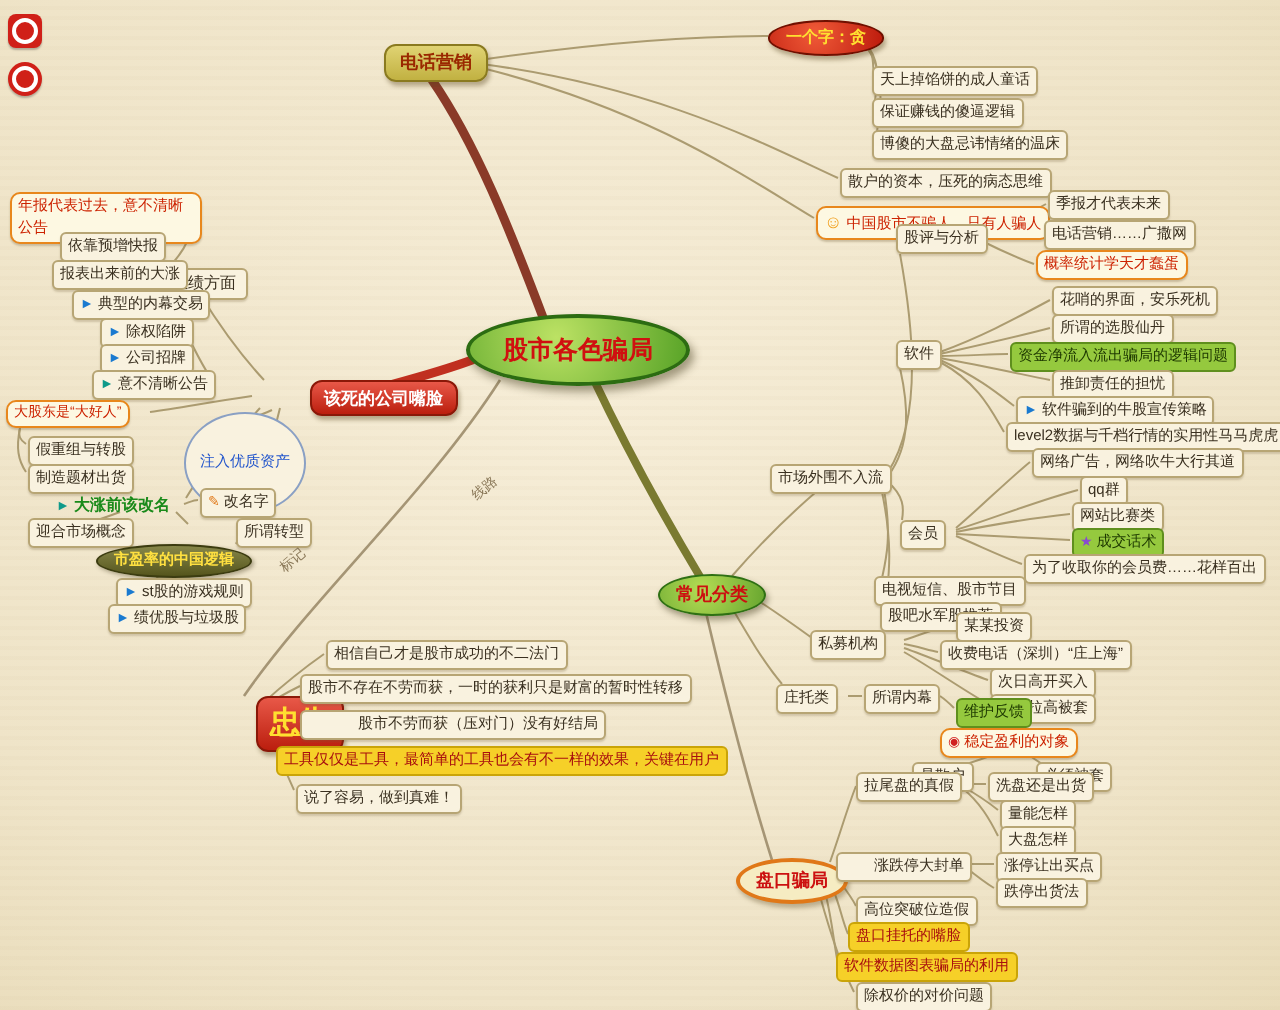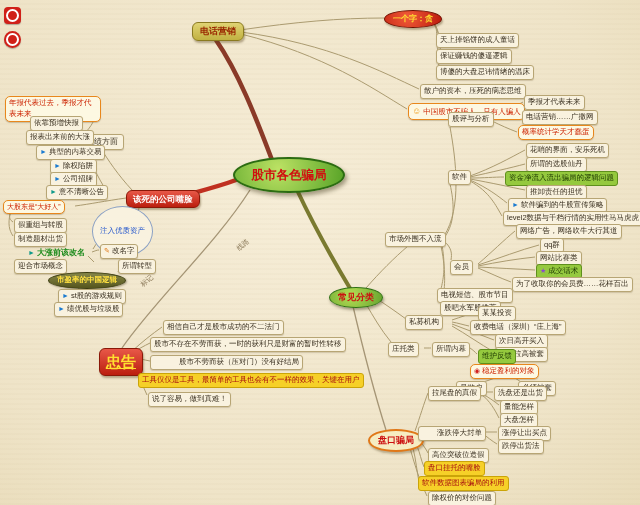--- a/index.html
+++ b/index.html
@@ -12,21 +12,21 @@
   .n{position:absolute;z-index:2;white-space:nowrap;font-size:7.5px;line-height:1.45;color:#3a3020;}
   .leaf{background:#f9f2df;border:1px solid #b7a574;border-radius:3px;padding:1px 3px;
     box-shadow:0 1px 1px rgba(110,90,50,.25);}
   .callout-orange{background:#fdf8e2;border:1.5px solid #e8871c;border-radius:5px;padding:1px 3px;
     color:#cc2200;box-shadow:0 1px 1px rgba(110,90,50,.3);}
   .green-hl{background:#95c93e;border:1px solid #5f8f1d;border-radius:3px;padding:1px 3px;color:#1d3800;}
   .yellow-hl{background:#f6d028;border:1px solid #caa408;border-radius:3px;padding:1px 3px;color:#a80f0f;}
   .branch-olive{background:linear-gradient(#e0d373,#c1b141);border:1px solid #8a7a20;border-radius:6px;
     padding:2px 7px;color:#9a2800;font-weight:bold;font-size:9px;box-shadow:1px 2px 2px rgba(90,70,30,.4);}
   .branch-red{background:linear-gradient(#e85848,#bb1e0e);border:1px solid #8a1808;border-radius:6px;
-    padding:2px 6px;color:#fff;font-weight:bold;font-size:8.5px;box-shadow:1px 2px 2px rgba(90,70,30,.4);}
+    padding:2px 6px;color:#fff;font-weight:bold;font-size:8.5px;box-shadow:1px 2px 2px rgba(90,70,30,.4);margin-left:29px;}
   .branch-red.ty{color:#ffe030;font-size:15px;text-decoration:underline;}
   .red-oval{background:radial-gradient(circle at 40% 35%, #f05a38, #bc1a0c);border:1.5px solid #701000;
     border-radius:50%;padding:2px 8px;color:#ffe030;font-weight:bold;font-size:8px;box-shadow:1px 2px 2px rgba(90,70,30,.4);}
   .oval-green{background:radial-gradient(circle at 40% 35%, #b4dc54, #65a42e);border:1.5px solid #2f7014;
     border-radius:50%;padding:3px 8px;color:#cc1010;font-weight:bold;font-size:9px;box-shadow:1px 2px 3px rgba(60,50,20,.45);}
   .center-oval{width:108px;height:32px;display:flex;align-items:center;justify-content:center;
     background:radial-gradient(circle at 40% 30%, #bce264, #56a226);border:2px solid #2c6c12;border-radius:50%;
     color:#d01010;font-weight:bold;font-size:12.5px;box-shadow:2px 3px 4px rgba(60,50,20,.45);}
   .oval-dark{background:linear-gradient(#87874a,#55551c);border:1px solid #3c3c10;border-radius:50%;
     padding:2px 8px;color:#ffe040;font-weight:bold;font-size:7.5px;box-shadow:1px 1px 2px rgba(60,50,20,.4);}
@@ -152,21 +152,21 @@
 
   <div class="n branch-olive" style="left:192px;top:22px;">电话营销</div>
   <div class="n red-oval" style="left:384px;top:10px;">一个字：贪</div>
   <div class="n leaf" style="left:436px;top:33px;">天上掉馅饼的成人童话</div>
   <div class="n leaf" style="left:436px;top:49px;">保证赚钱的傻逼逻辑</div>
   <div class="n leaf" style="left:436px;top:65px;">博傻的大盘忌讳情绪的温床</div>
   <div class="n leaf" style="left:420px;top:84px;">散户的资本，压死的病态思维</div>
   <div class="n callout-orange" style="left:408px;top:103px;"><span class="ic smile">☺</span><span>中国股市不骗人，只有人骗人</span></div>
 
   <div class="n branch-red" style="left:126px;top:190px;">该死的公司嘴脸</div>
-  <div class="n callout-orange" style="left:5px;top:96px;width:88px;white-space:normal;">年报代表过去，季报才代表未来</div>
+  <div class="n callout-orange" style="left:5px;top:96px;width:88px;white-space:normal;">年报代表过去，意不清晰公告</div>
   <div class="n leaf" style="left:80px;top:134px;font-size:8px;padding:1px 5px;">业绩方面</div>
   <div class="n leaf" style="left:30px;top:116px;">依靠预增快报</div>
   <div class="n leaf" style="left:26px;top:130px;">报表出来前的大涨</div>
   <div class="n leaf" style="left:36px;top:145px;"><span class="ic blue">►</span><span>典型的内幕交易</span></div>
   <div class="n leaf" style="left:50px;top:159px;"><span class="ic blue">►</span><span>除权陷阱</span></div>
   <div class="n leaf" style="left:50px;top:172px;"><span class="ic blue">►</span><span>公司招牌</span></div>
   <div class="n leaf" style="left:46px;top:185px;"><span class="ic teal">►</span><span>意不清晰公告</span></div>
   <div class="n callout-orange" style="left:3px;top:200px;font-size:7px;">大股东是“大好人”</div>
   <div class="n leaf" style="left:14px;top:218px;">假重组与转股</div>
   <div class="n leaf" style="left:14px;top:232px;">制造题材出货</div>

